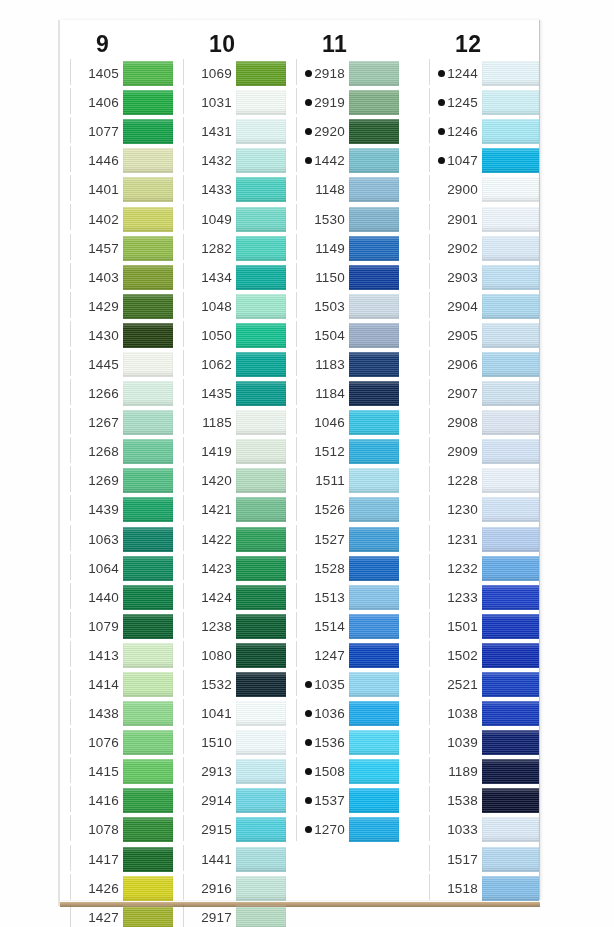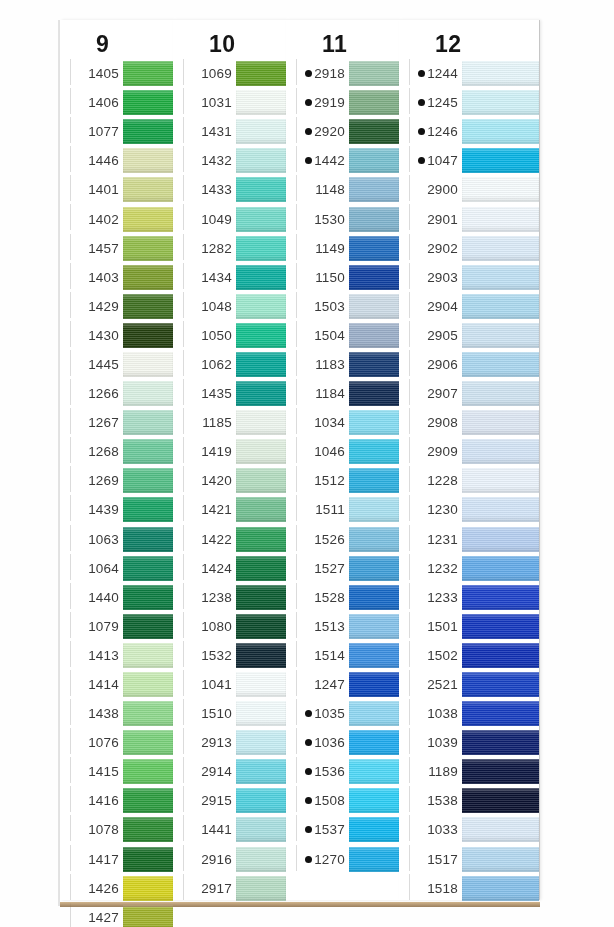--- a/index.html
+++ b/index.html
@@ -27,21 +27,21 @@
   .column{
     position:relative;
     width:113px;
     background:#ffffff;
     box-shadow: 1px 0 0 rgba(170,170,170,.55), 2px 0 3px rgba(0,0,0,.10);
     padding:0;
     margin:0;
     height:880px;
     box-sizing:border-box;
   }
-  .column.last{ width:140px; }
+  .column.last{ width:140px;padding-left:20px; }
   .col-head{
     height:36px;
     display:flex;
     align-items:flex-end;
     padding-left:36px;
     box-sizing:border-box;
   }
   .col-head-num{
     font-size:23px;
     font-weight:700;
@@ -526,20 +526,28 @@
             <div class="code-cell">
               <span class="bullet hidden"></span>
               <span class="code">1422</span>
             </div>
             <div class="swatch" style="background-color: rgb(42, 158, 88);"></div>
           </div>
           <div class="row">
             <div class="rowsep"></div>
             <div class="code-cell">
               <span class="bullet hidden"></span>
+              <span class="code">1423</span>
+            </div>
+            <div class="swatch" style="background-color: rgb(24, 145, 75);"></div>
+          </div>
+          <div class="row">
+            <div class="rowsep"></div>
+            <div class="code-cell">
+              <span class="bullet hidden"></span>
               <span class="code">1424</span>
             </div>
             <div class="swatch" style="background-color: rgb(15, 122, 63);"></div>
           </div>
           <div class="row">
             <div class="rowsep"></div>
             <div class="code-cell">
               <span class="bullet hidden"></span>
               <span class="code">1238</span>
             </div>
@@ -725,28 +733,20 @@
             <div class="code-cell">
               <span class="bullet hidden"></span>
               <span class="code">1184</span>
             </div>
             <div class="swatch" style="background-color: rgb(17, 42, 82);"></div>
           </div>
           <div class="row">
             <div class="rowsep"></div>
             <div class="code-cell">
               <span class="bullet hidden"></span>
-              <span class="code">1034</span>
-            </div>
-            <div class="swatch" style="background-color: rgb(132, 220, 242);"></div>
-          </div>
-          <div class="row">
-            <div class="rowsep"></div>
-            <div class="code-cell">
-              <span class="bullet hidden"></span>
               <span class="code">1046</span>
             </div>
             <div class="swatch" style="background-color: rgb(54, 197, 230);"></div>
           </div>
           <div class="row">
             <div class="rowsep"></div>
             <div class="code-cell">
               <span class="bullet hidden"></span>
               <span class="code">1512</span>
             </div>

